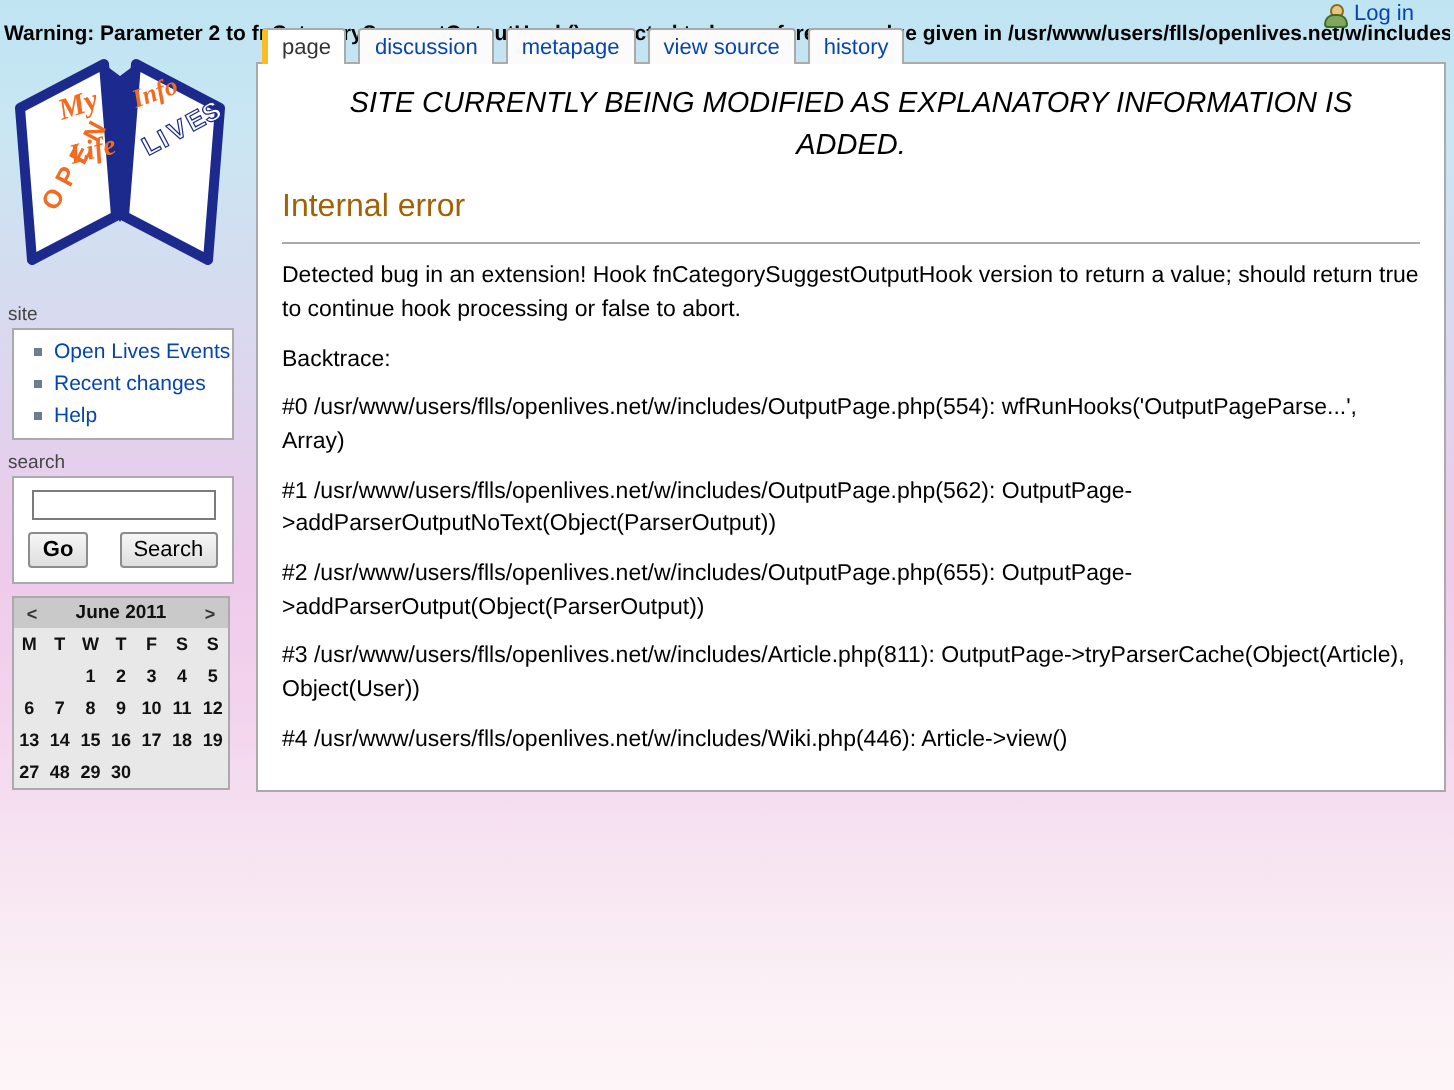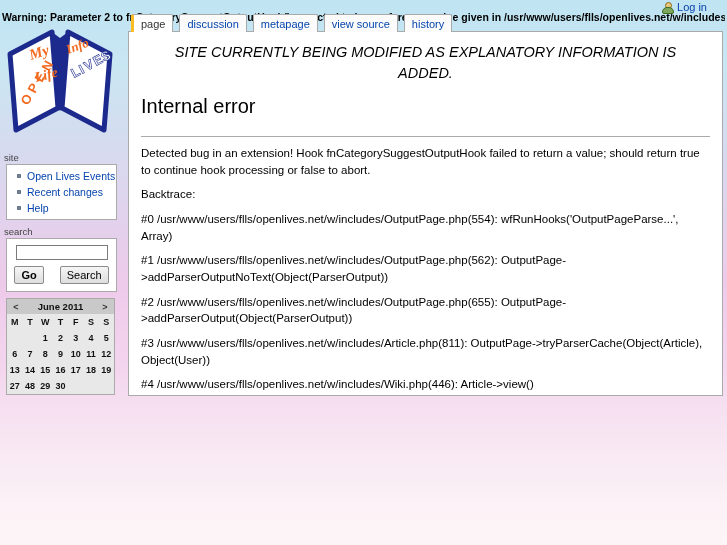--- a/index.html
+++ b/index.html
@@ -118,26 +118,26 @@
     font-style: italic;
     font-size: 14.5px;
     color: #000;
     line-height: 1.45;
     margin: 0 0 2px 0;
     padding: 0 6px;
   }
   .site-notice .line1 { display:block; }
   .site-notice .line2 { display:block; }
   h1#firstHeading {
-    font-size: 20px;
+    font-size: 16px;
     font-weight: normal;
     font-family: "Liberation Sans", sans-serif;
-    color: #000000;
+    color: #a16207;
     margin: 10px 0 2px 0;
-    padding-bottom: 18px;
+    padding-bottom: 8px;
     border-bottom: 1px solid #aaa;
     line-height: 1.2;
   }
   .body-text p {
     font-size: 11.5px;
     line-height: 1.45;
     color: #000;
     margin: 8px 0 0 0;
   }
   .trace-list {
@@ -316,21 +316,21 @@
   </div>
 
   <div id="content">
     <div class="site-notice">
       <span class="line2">SITE CURRENTLY BEING MODIFIED AS EXPLANATORY INFORMATION IS ADDED.</span>
     </div>
 
     <h1 id="firstHeading">Internal error</h1>
 
     <div class="body-text">
-      <p>Detected bug in an extension! Hook fnCategorySuggestOutputHook failed to return a value; should return true to continue hook processing or false to abort.</p>
+      <p>Detected bug in an extension! Hook fnCategorySuggestOutputHook version to return a value; should return true to continue hook processing or false to abort.</p>
       <p>Backtrace:</p>
       <div class="trace-list">
         <p class="trace-line">#0 /usr/www/users/flls/openlives.net/w/includes/OutputPage.php(554): wfRunHooks('OutputPageParse...', Array)</p>
         <p class="trace-line">#1 /usr/www/users/flls/openlives.net/w/includes/OutputPage.php(562): OutputPage-&gt;addParserOutputNoText(Object(ParserOutput))</p>
         <p class="trace-line">#2 /usr/www/users/flls/openlives.net/w/includes/OutputPage.php(655): OutputPage-&gt;addParserOutput(Object(ParserOutput))</p>
         <p class="trace-line">#3 /usr/www/users/flls/openlives.net/w/includes/Article.php(811): OutputPage-&gt;tryParserCache(Object(Article), Object(User))</p>
         <p class="trace-line">#4 /usr/www/users/flls/openlives.net/w/includes/Wiki.php(446): Article-&gt;view()</p>
 
       </div>
     </div>

